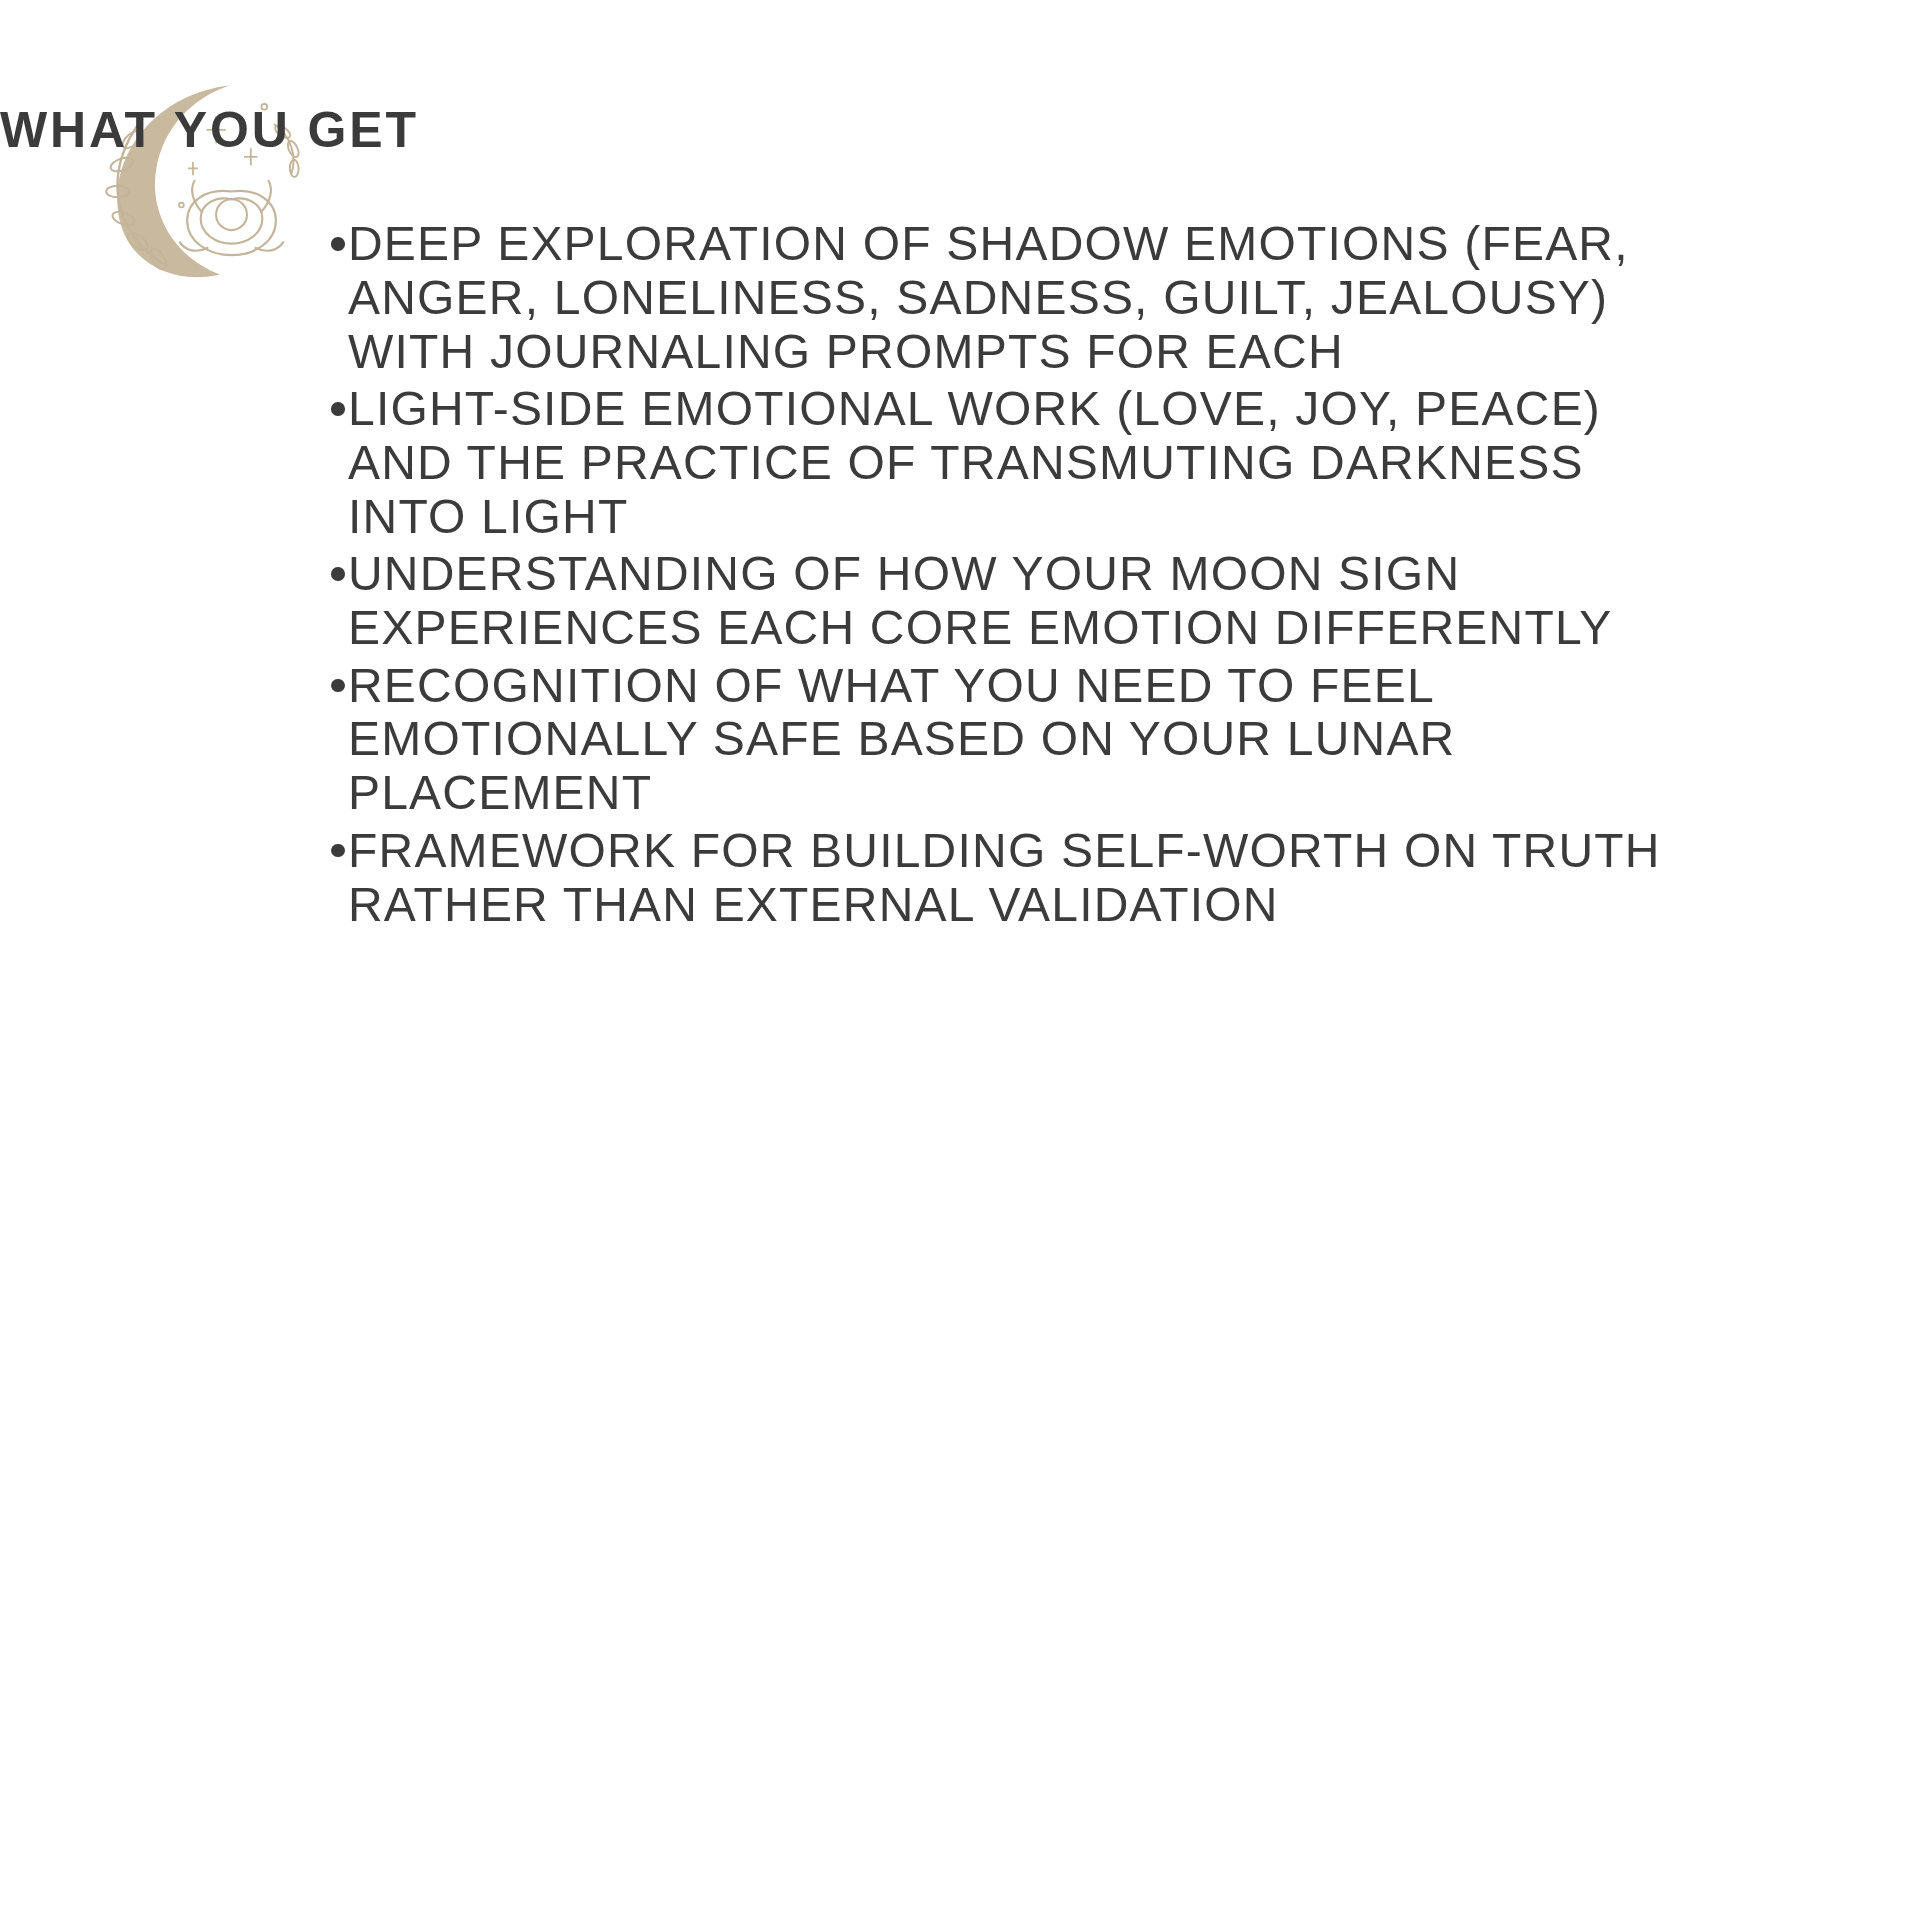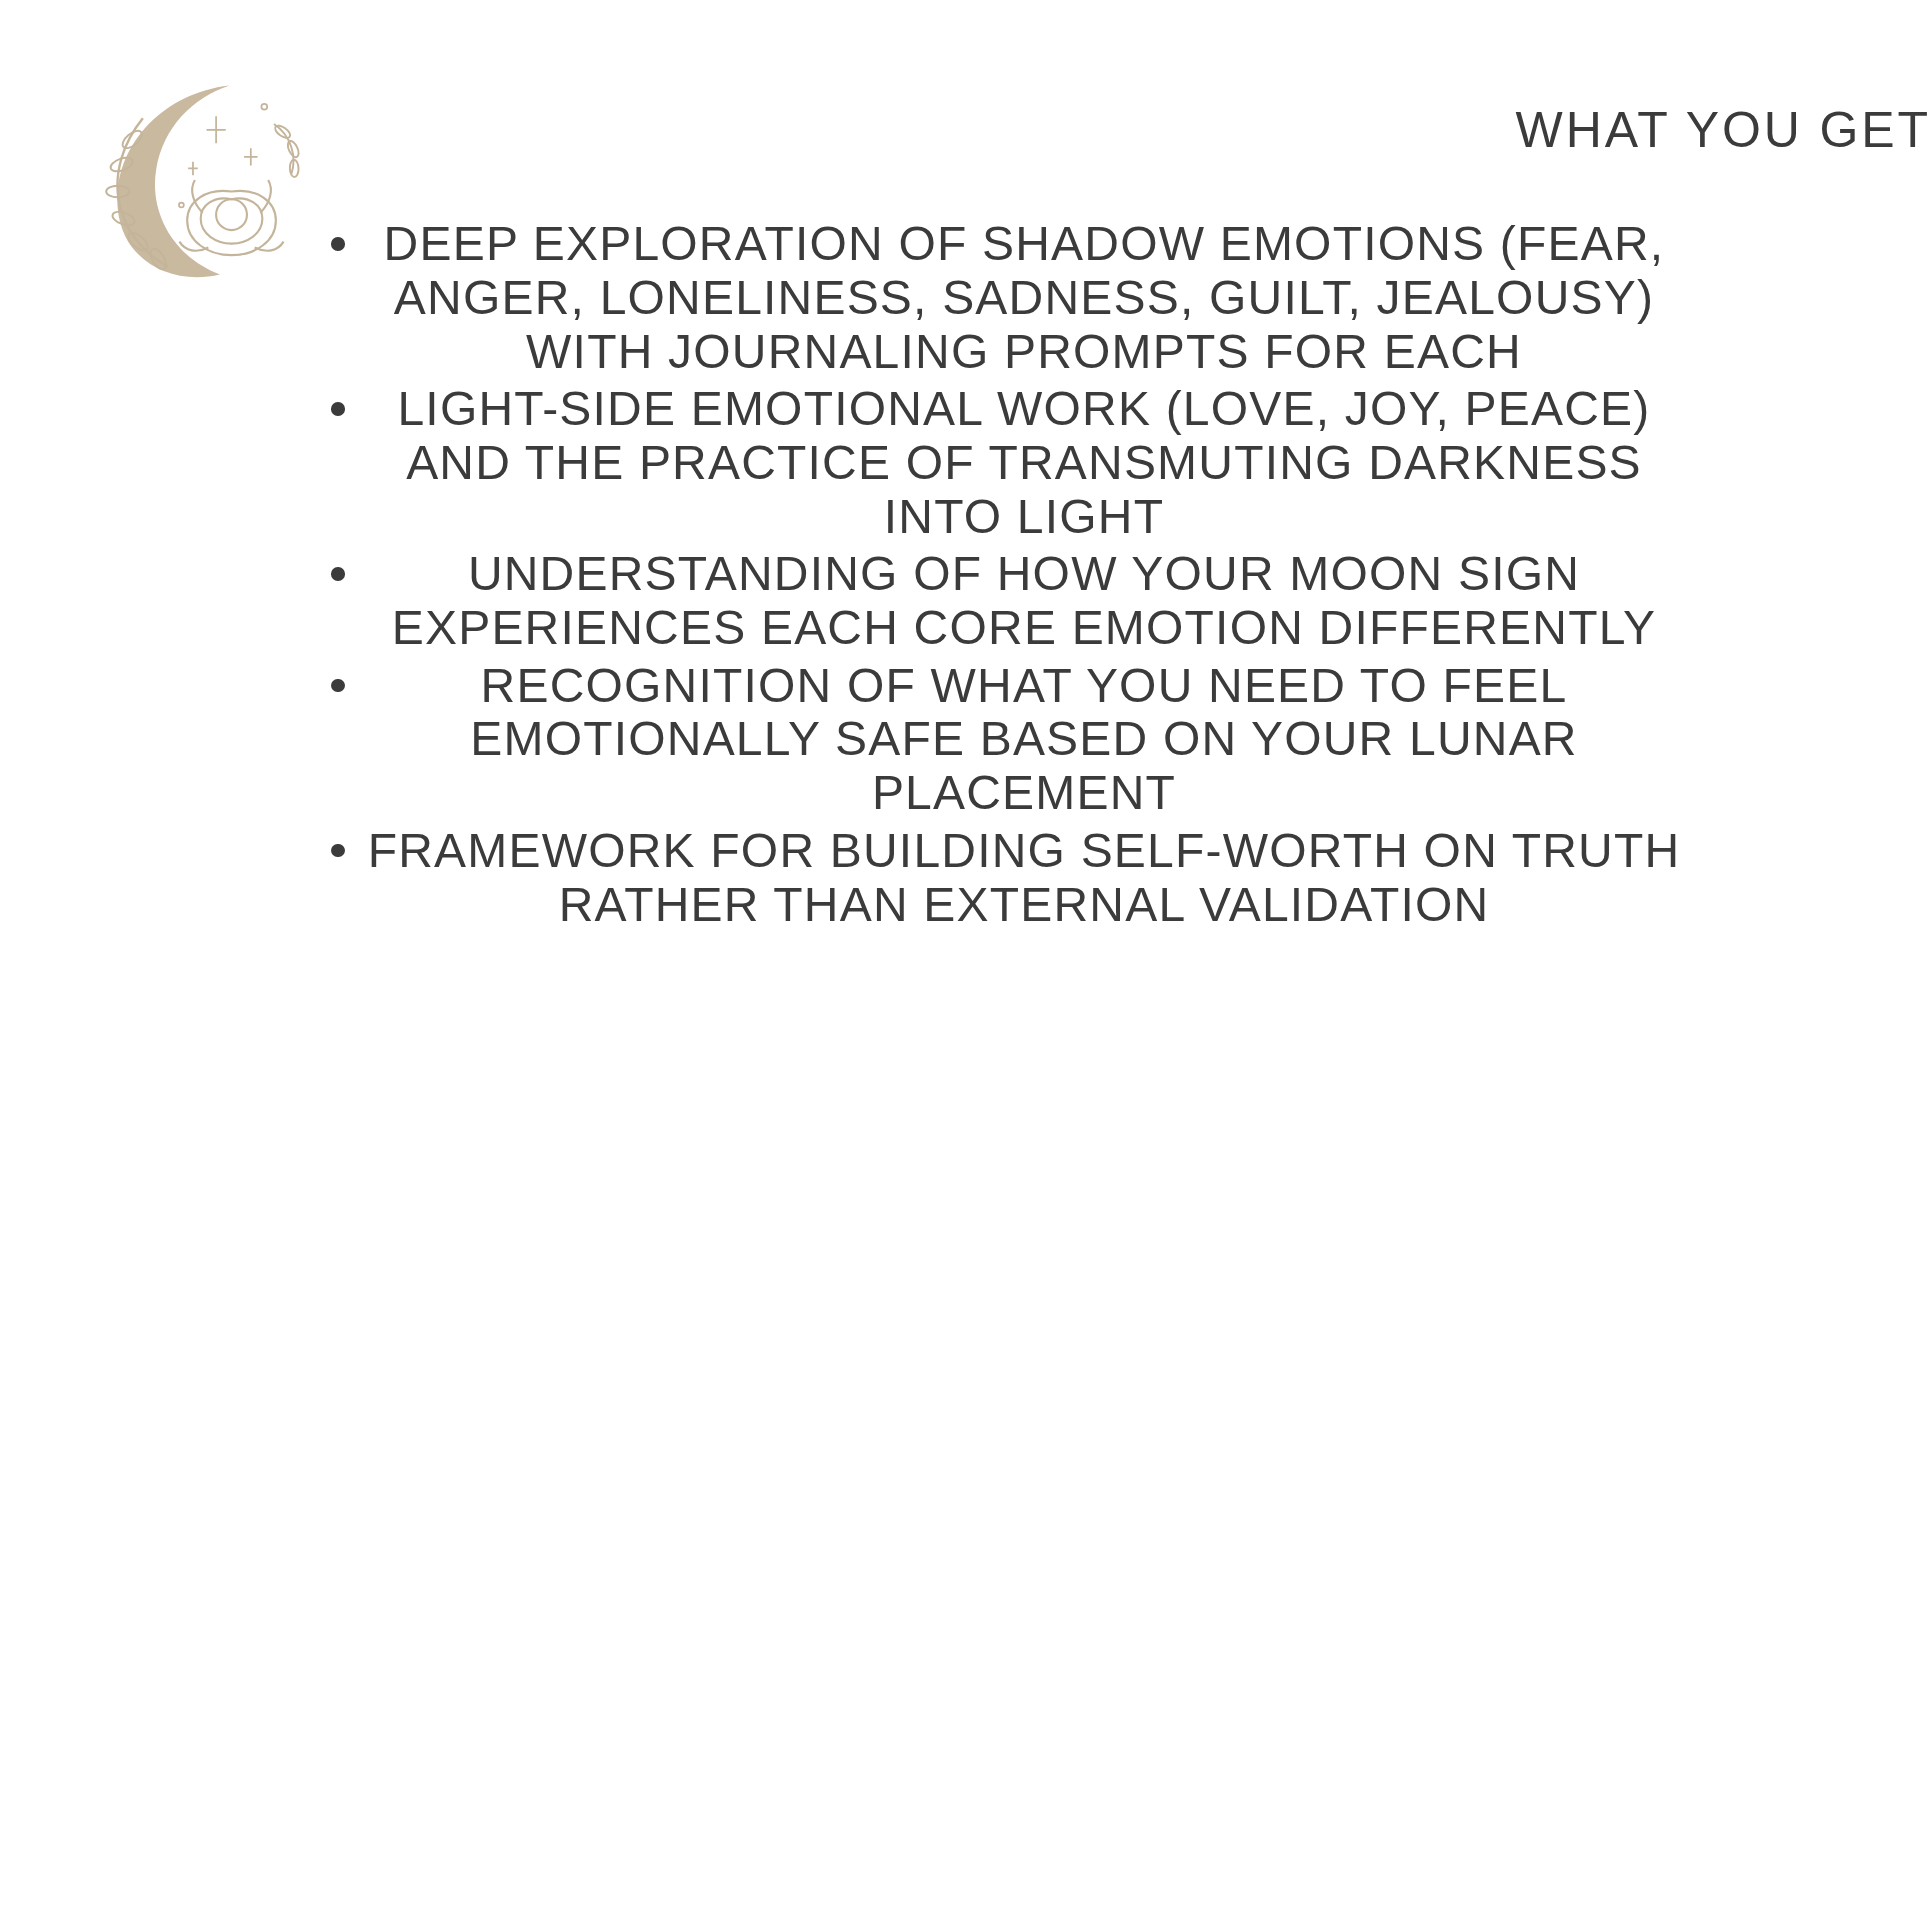--- a/index.html
+++ b/index.html
@@ -36,44 +36,43 @@
     width: 100%;
     height: 100%;
   }
 
   
   .title {
     position: absolute;
     left: 0;
     right: 0;
     top: 101px;
-    text-align: right;
+    text-align: left;
     font-size: 50px;
     letter-spacing: 2.9px;
-    font-weight: 400;
+    font-weight: 700;
     color: #3b3b3b;
     text-transform: uppercase;
     font-family: "Liberation Sans", sans-serif;
   }
 
   
   .list-wrap {
     position: absolute;
     left: 290px;
     top: 217px;
     width: 1468px;
   }
   ul.benefits {
     list-style: none;
     margin: 0;
     padding: 0;
   }
   ul.benefits li {
     position: relative;
-    text-align: center;
     font-size: 48px;
     line-height: 1.12;
     letter-spacing: 1.2px;
     font-weight: 300;
     color: #3b3b3b;
     text-transform: uppercase;
     padding: 0 58px 0 58px;
     margin-bottom: 3.9px;
   }
   ul.benefits li .bullet {

